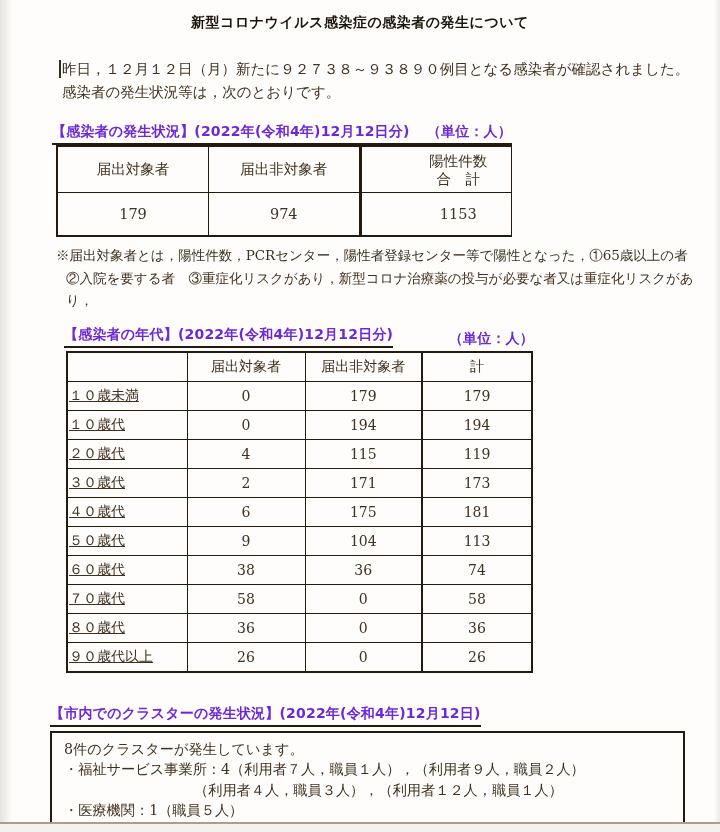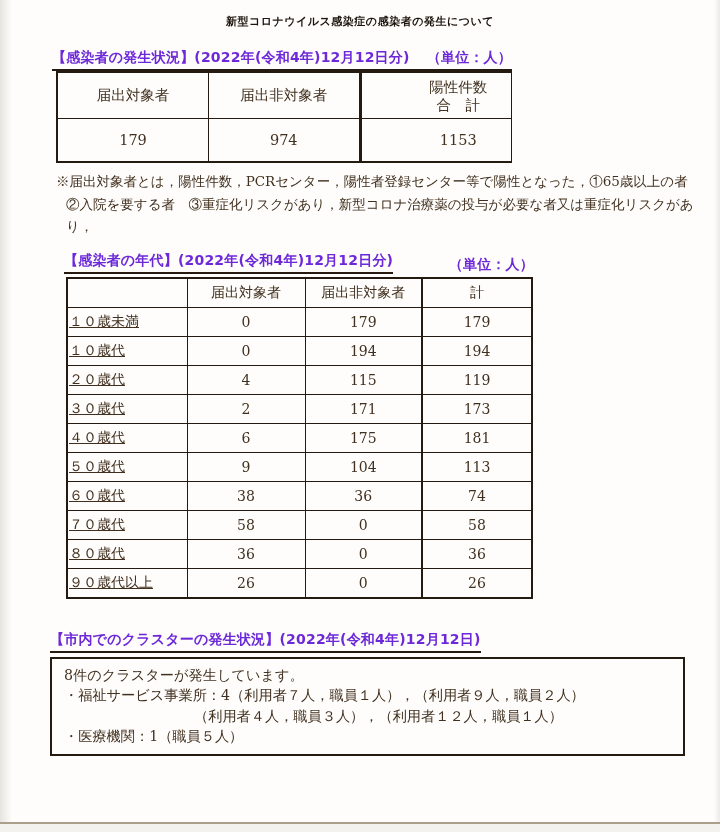--- a/index.html
+++ b/index.html
@@ -13,21 +13,21 @@
     background:linear-gradient(to right,#e6e4e0,rgba(255,255,255,0));}
   .edge-right{position:absolute;right:0;top:0;bottom:0;width:6px;
     background:linear-gradient(to left,#eceae7,rgba(255,255,255,0));}
   .page-bottom{position:absolute;left:0;right:0;top:822px;height:10px;
     background:#f4f2ee;border-top:2px solid #ab9e8a;}
 
   .doc{position:absolute;inset:0;}
 
   .title{margin:14px 0 0;text-align:center;
     font-family:"DejaVu Sans","Liberation Sans",sans-serif;
-    font-weight:bold;font-size:11px;color:#1d150d;letter-spacing:.5px;}
+    font-weight:bold;font-size:14px;color:#1d150d;letter-spacing:.5px;}
 
   .intro{margin:26px 12px 0 62px;font-size:14.5px;line-height:22.5px;position:relative;}
   .caret{position:absolute;left:-3px;top:2px;width:2px;height:18px;background:#3a2c1d;}
 
   .sec-heading{display:flex;justify-content:space-between;align-items:flex-end;
     font-family:"DejaVu Sans","Liberation Sans",sans-serif;
     font-weight:bold;font-size:14px;color:#6d28d9;letter-spacing:.2px;}
   .u-full{border-bottom:2.5px solid #241a10;padding-bottom:2px;}
   .u-main{border-bottom:2.5px solid #241a10;padding-bottom:2px;}
 
@@ -67,20 +67,25 @@
     padding:6px 10px 7px 12px;font-size:14.2px;line-height:20.6px;}
   .cluster-box .indent{padding-left:130px;}
 </style>
 </head>
 <body>
 
 <div class="doc">
 
   <h1 class="title">新型コロナウイルス感染症の感染者の発生について</h1>
 
+  <div class="intro">
+    <span class="caret"></span>
+    <div>昨日，１２月１２日（月）新たに９２７３８～９３８９０例目となる感染者が確認されました。</div>
+    <div>感染者の発生状況等は，次のとおりです。</div>
+  </div>
 
   <div class="sec1">
     <div class="sec-heading u-full">
       <span>【感染者の発生状況】(2022年(令和4年)12月12日分)</span>
       <span>（単位：人）</span>
     </div>
     <table class="t1">
       <tbody>
         <tr class="hrow">
           <td>届出対象者</td>

